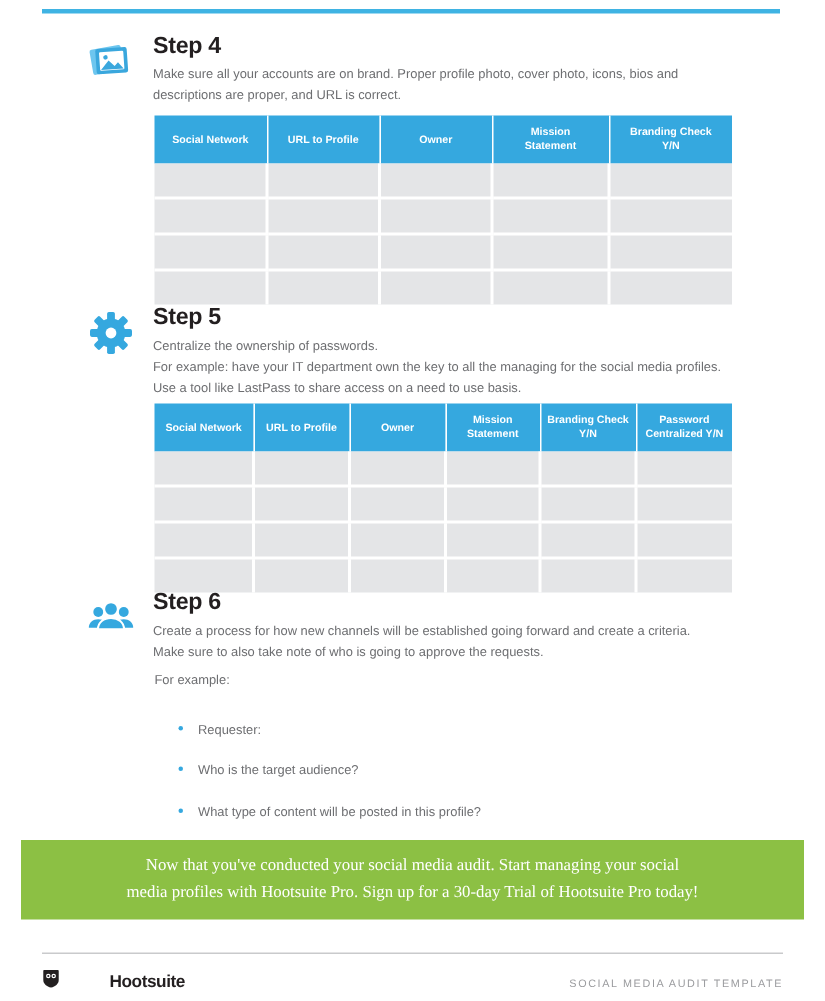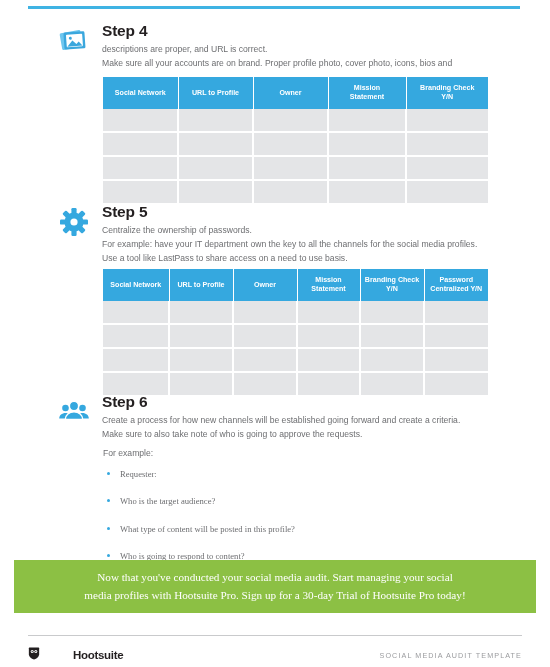--- a/index.html
+++ b/index.html
@@ -95,24 +95,23 @@
     border-bottom: 2px solid #ffffff;
   }
   .audit-table td:last-child { border-right: none; }
   .audit-table tr:last-child td { border-bottom: none; }
 
   
   .bullets {
     position: absolute;
     left: 102px;
     list-style: none;
-    margin: 4px;
+    margin: 16px;
     padding: 0;
     width: 380px;
-    font-family: Liberation Serif, serif;
   }
   .bullets li {
     font-size: 8.6px;
     color: #6d6e71;
     line-height: 1.5;
     padding-left: 14px;
     margin-bottom: 14.5px;
     position: relative;
   }
   .bullets li::before {
@@ -212,22 +211,22 @@
           <rect x="10" y="8" width="21" height="17" rx="1.5" fill="#3aa7dd"></rect>
           <rect x="12.4" y="10.3" width="16.2" height="12.4" rx="0.8" fill="#ffffff"></rect>
           <circle cx="16.5" cy="14" r="1.5" fill="#3aa7dd"></circle>
           <path d="M13 22.2 L18.4 16.3 L22.2 20.1 L24.6 17.8 L28.1 22.2 Z" fill="#3aa7dd"></path>
         </g>
       </svg>
     </div>
     <div class="step-body">
       <h2 class="step-title">Step 4</h2>
       <p class="step-desc">
+        <span class="ln">Make sure all your accounts are on brand. Proper profile photo, cover photo, icons, bios and</span>
         <span class="ln">descriptions are proper, and URL is correct.</span>
-        <span class="ln">Make sure all your accounts are on brand. Proper profile photo, cover photo, icons, bios and</span>
       </p>
     </div>
   </div>
 
   <table class="audit-table" style="top:77px;">
     <thead>
       <tr>
         <th style="width:75px">Social Network</th>
         <th style="width:75px">URL to Profile</th>
         <th style="width:75px">Owner</th>
@@ -279,21 +278,21 @@
           </g>
           <circle cx="0" cy="0" r="9.6"></circle>
           <circle cx="0" cy="0" r="3.6" fill="#ffffff"></circle>
         </g>
       </svg>
     </div>
     <div class="step-body">
       <h2 class="step-title">Step 5</h2>
       <p class="step-desc">
         <span class="ln">Centralize the ownership of passwords.</span>
-        <span class="ln">For example: have your IT department own the key to all the channels for the social media profiles.</span>
+        <span class="ln">For example: have your IT department own the key to all the managing for the social media profiles.</span>
         <span class="ln">Use a tool like LastPass to share access on a need to use basis.</span>
       </p>
     </div>
   </div>
 
   <table class="audit-table" style="top:269px;">
     <thead>
       <tr>
         <th style="width:66px">Social Network</th>
         <th style="width:64px">URL to Profile</th>

